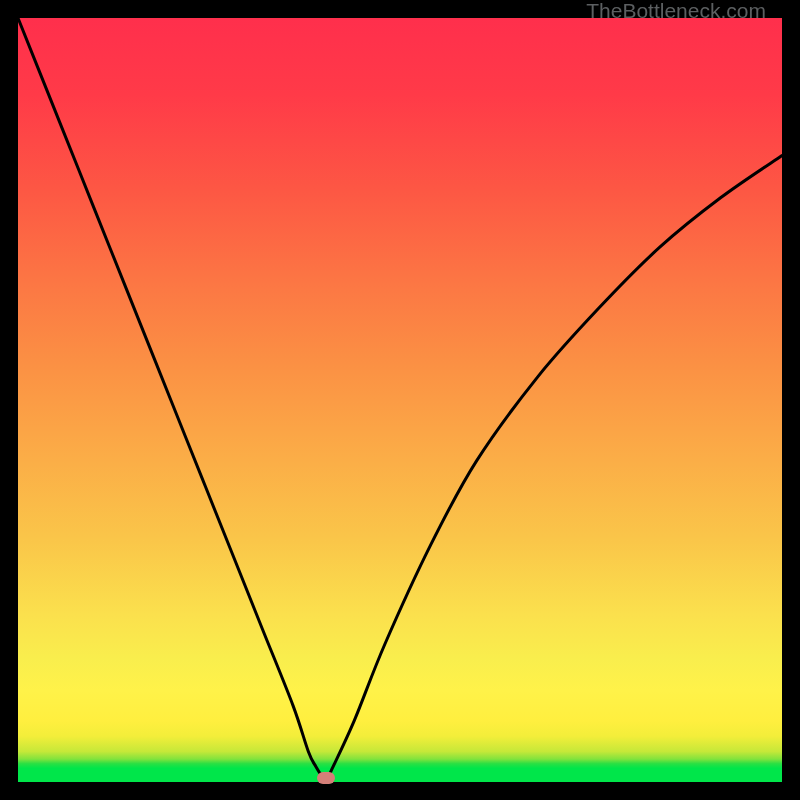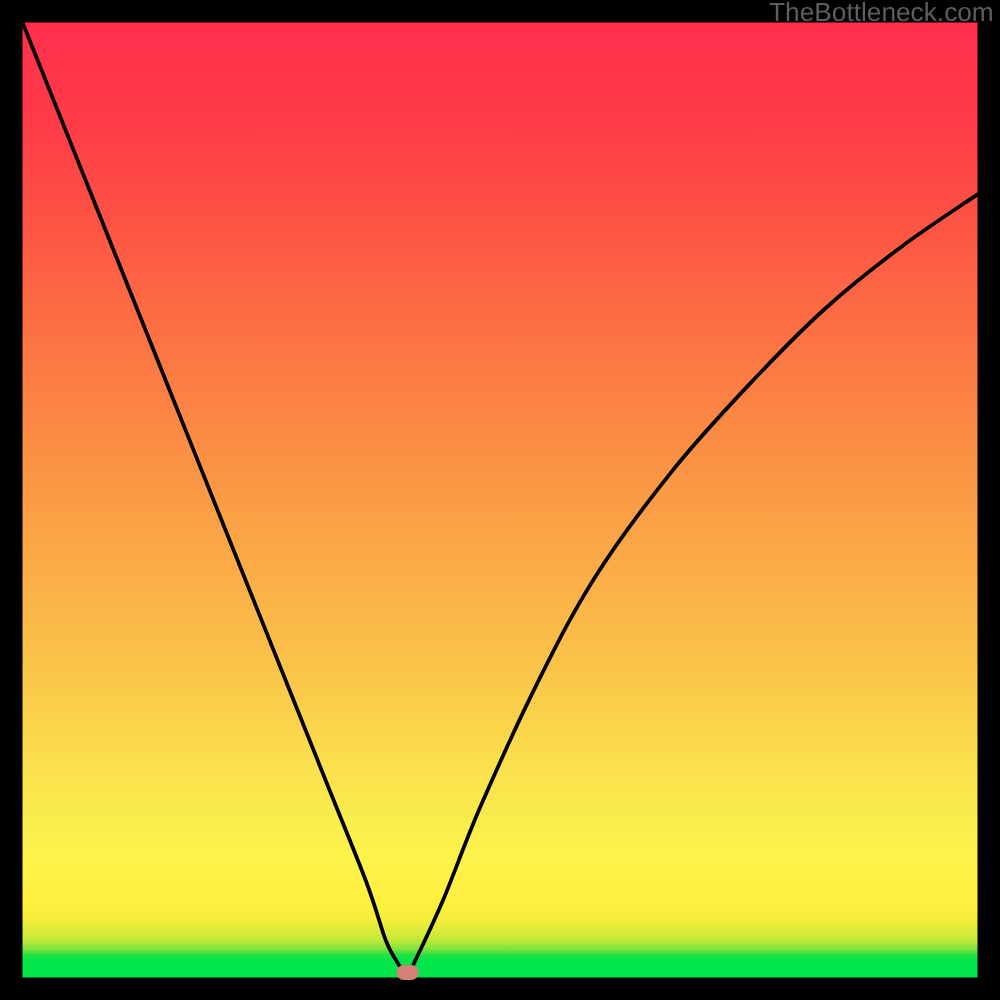--- a/index.html
+++ b/index.html
@@ -41,21 +41,21 @@
       #fbae47 42%,
       #fb9244 54%,
       #fc7544 66%,
       #fd5644 78%,
       #ff3a48 90%,
       #ff2f4c 100%
     );
   }
   .watermark {
     position: absolute;
-    right: 5px;
+    right: 34px;
     top: 0;
     color: #5c5f61;
     font-size: 21px;
     line-height: 21px;
     font-family: Arial, Helvetica, sans-serif;
     letter-spacing: 0;
   }
   svg.curve {
     position: absolute;
     left: 0;

